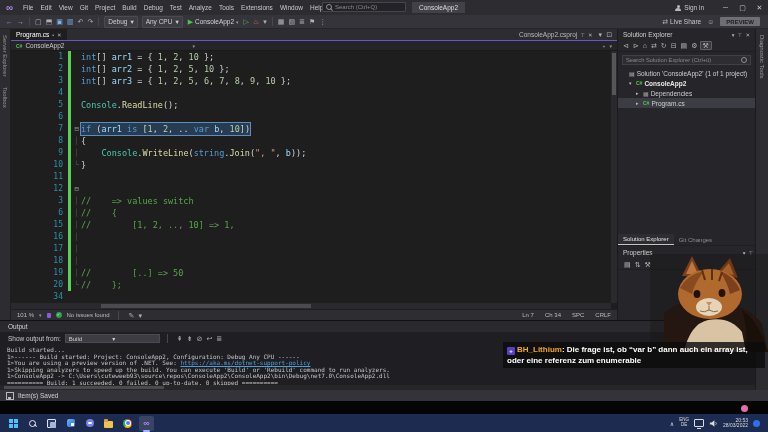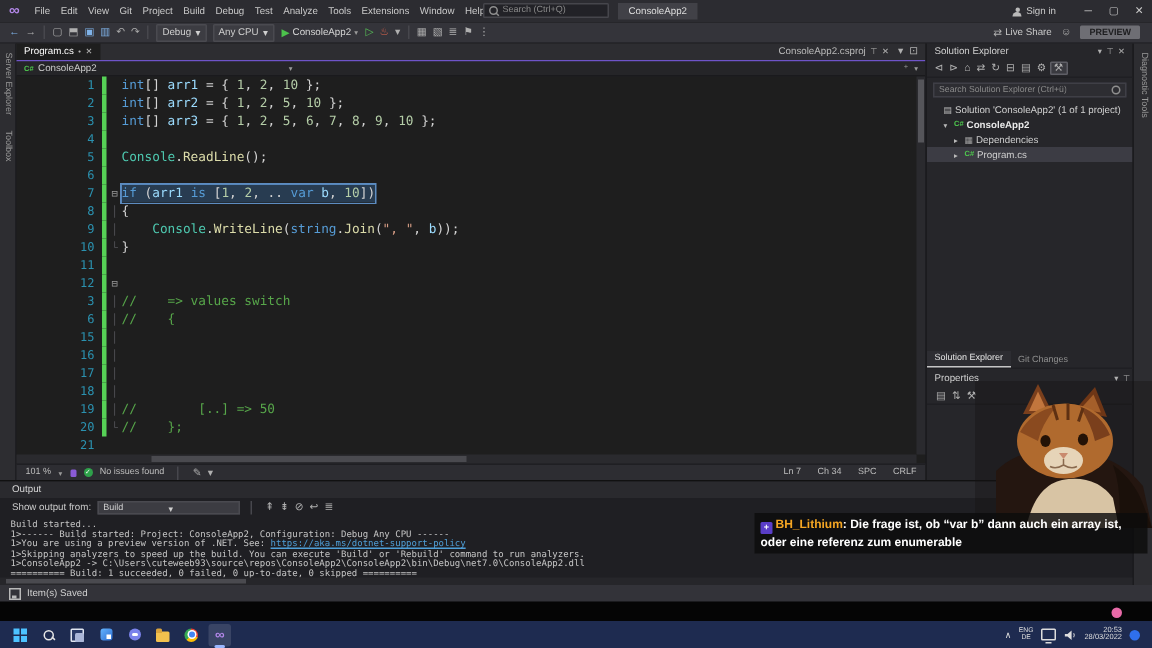--- a/index.html
+++ b/index.html
@@ -387,20 +387,21 @@
         <div class="code-line">
           <span class="ln">6</span>
           <span class="chg on"></span>
           <span class="fold" style="color: rgb(85, 85, 90);">│</span>
           <span class="toks"><span class="tk-c">//    {</span></span>
         </div>
         <div class="code-line">
           <span class="ln">15</span>
           <span class="chg on"></span>
           <span class="fold" style="color: rgb(85, 85, 90);">│</span>
+          <span class="toks"><span class="tk-c">//        [1, 2, .., 10] =&gt; 1,</span></span>
         </div>
         <div class="code-line">
           <span class="ln">16</span>
           <span class="chg on"></span>
           <span class="fold" style="color: rgb(85, 85, 90);">│</span>
         </div>
         <div class="code-line">
           <span class="ln">17</span>
           <span class="chg on"></span>
           <span class="fold" style="color: rgb(85, 85, 90);">│</span>
@@ -416,21 +417,21 @@
           <span class="fold" style="color: rgb(85, 85, 90);">│</span>
           <span class="toks"><span class="tk-c">//        [..] =&gt; 50</span></span>
         </div>
         <div class="code-line">
           <span class="ln">20</span>
           <span class="chg on"></span>
           <span class="fold" style="color: rgb(85, 85, 90);">└</span>
           <span class="toks"><span class="tk-c">//    };</span></span>
         </div>
         <div class="code-line">
-          <span class="ln">21</span>
+          <span class="ln">34</span>
           <span class="chg"></span>
           <span class="fold"></span>
           <span class="toks"></span>
         </div>
       </div>
     <div id="vscroll" class="abs">
         <span class="thumb"></span>
       </div>
     <div id="hscroll" class="abs">
         <span class="thumb"></span>

